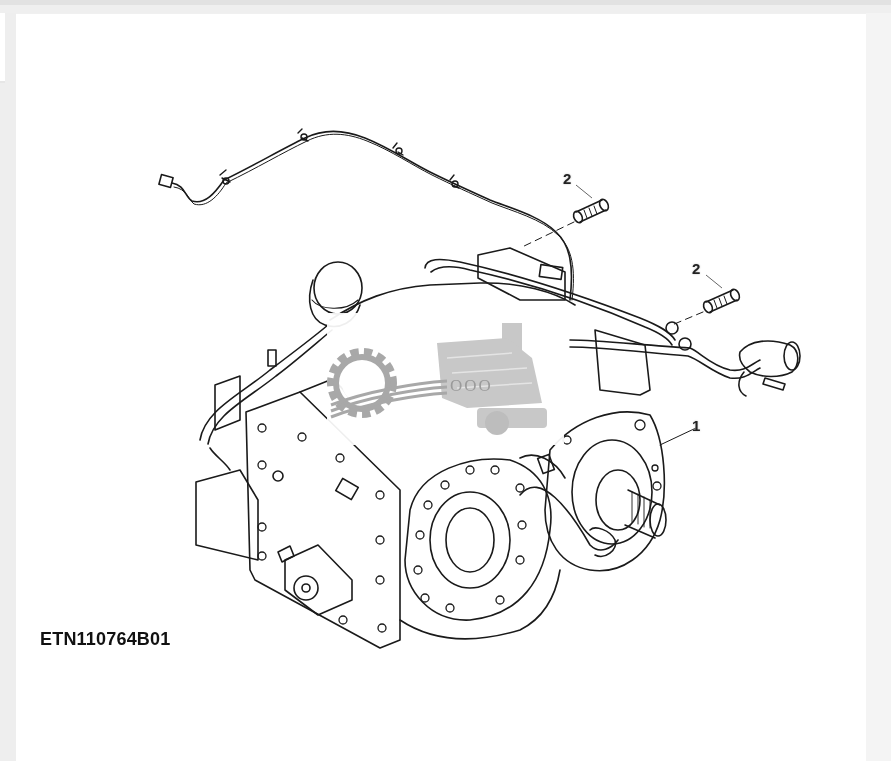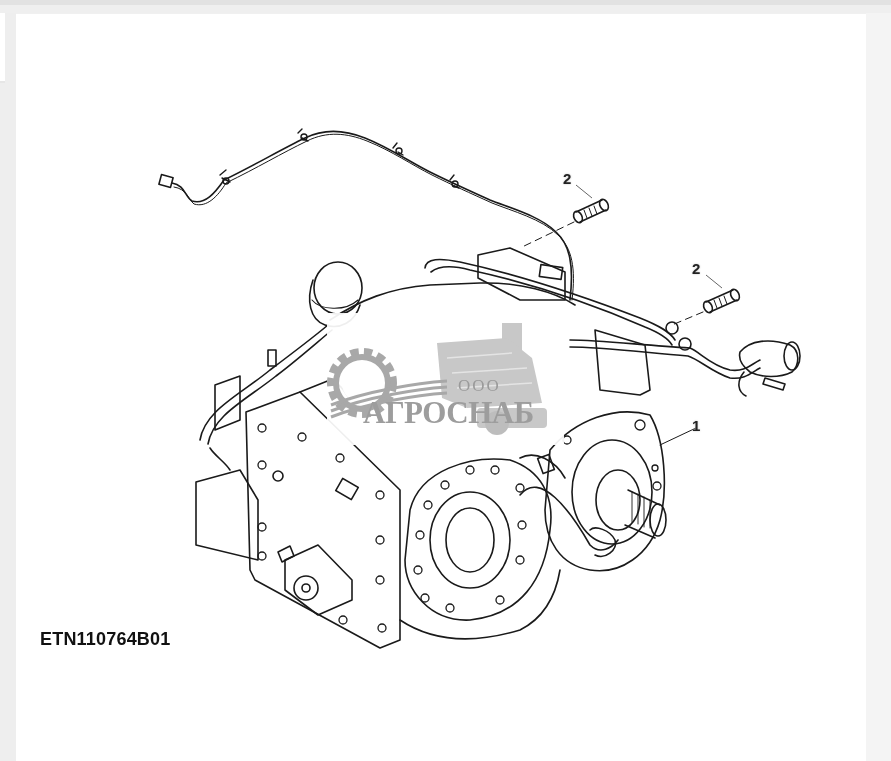--- a/index.html
+++ b/index.html
@@ -26,21 +26,21 @@
     .fig-id {
       position: absolute; left: 40px; top: 629px;
       font-weight: bold; font-size: 18px; color: #111; letter-spacing: 0.2px;
     }
     .watermark {
       position: absolute; left: 327px; top: 313px; width: 237px; height: 132px;
       background: rgba(255,255,255,0.93);
     }
     .wm-ooo {
       position: absolute; left: 123px; top: 63px;
-      font-family: "Liberation Serif", serif; font-size: 17px; color: #9a9a9a; letter-spacing: 2px; margin-left: 8px;
+      font-family: "Liberation Serif", serif; font-size: 17px; color: #9a9a9a; letter-spacing: 2px;
     }
     .wm-name {
       position: absolute; left: 36px; top: 82px;
       font-family: "Liberation Serif", serif; font-size: 31px; color: #9d9d9d; letter-spacing: -0.5px;
       font-weight: bold;
     }
   </style>
 </head>
 <body>
 
@@ -228,14 +228,13 @@
       <circle cx="35" cy="70" r="20" fill="#ffffff"></circle>
     </g>
 
     <g fill="none" stroke="#a8a8a8" stroke-width="3">
       <path d="M4,92 C40,78 90,70 120,68"></path>
       <path d="M4,98 C40,84 90,76 120,74"></path>
       <path d="M4,104 C40,90 90,82 120,80"></path>
     </g>
   </svg>
   <div class="wm-ooo">ООО</div>
-  <div class="wm-name">АГРОСНАБ</div>
 </div>
 
 </body></html>

